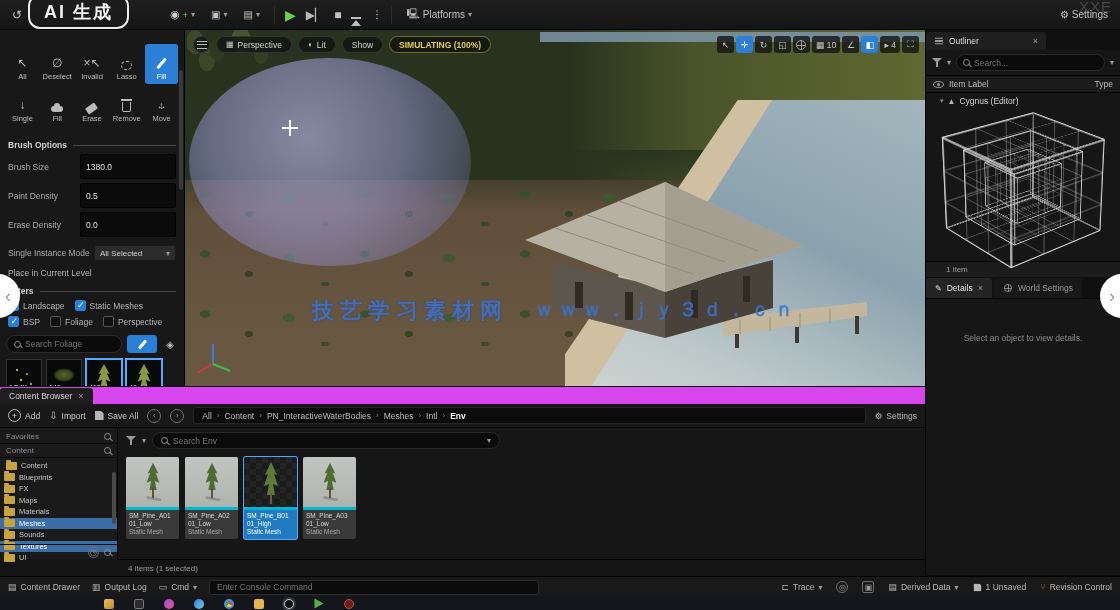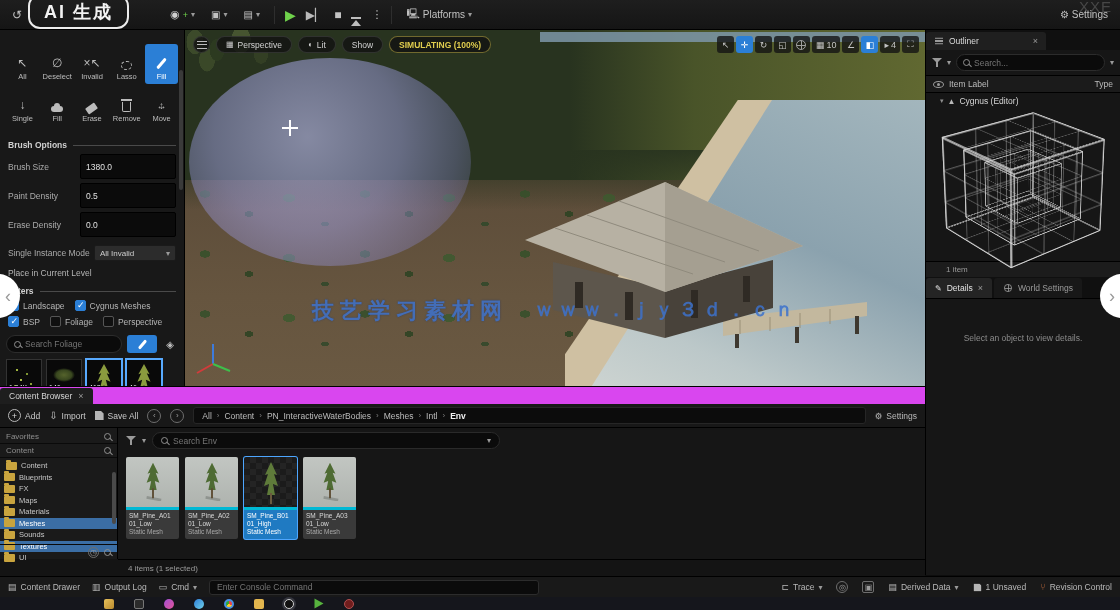--- a/index.html
+++ b/index.html
@@ -285,37 +285,37 @@
     <span class="flabel">Paint Density</span>
     <span class="fval">0.5</span>
   </div>
   <div class="frow">
     <span class="flabel">Erase Density</span>
     <span class="fval">0.0</span>
   </div>
   <div class="frow" style="margin-top:8px">
     <span class="flabel" style="width:86px">Single Instance Mode</span>
     <span class="fdrop">
-      <span>All Invalid</span>
+      <span>All Selected</span>
       <span class="chev">▾</span>
     </span>
   </div>
   <div class="frow" style="margin-top:7px">
     <span style="font-size:8.5px;color:#b5b5b5">Place in Current Level</span>
   </div>
 
   <div class="section-head">Filters</div>
   <div class="filter-grid">
     <span class="filter-item">
         <span class="cbx on"></span>
         <span>Landscape</span>
       </span>
     <span class="filter-item">
         <span class="cbx on"></span>
-        <span>Cygnus Meshes</span>
+        <span>Static Meshes</span>
       </span>
     <span class="filter-item">
         <span class="cbx on"></span>
         <span>BSP</span>
       </span>
     <span class="filter-item">
         <span class="cbx"></span>
         <span>Foliage</span>
       </span>
     <span class="filter-item">

